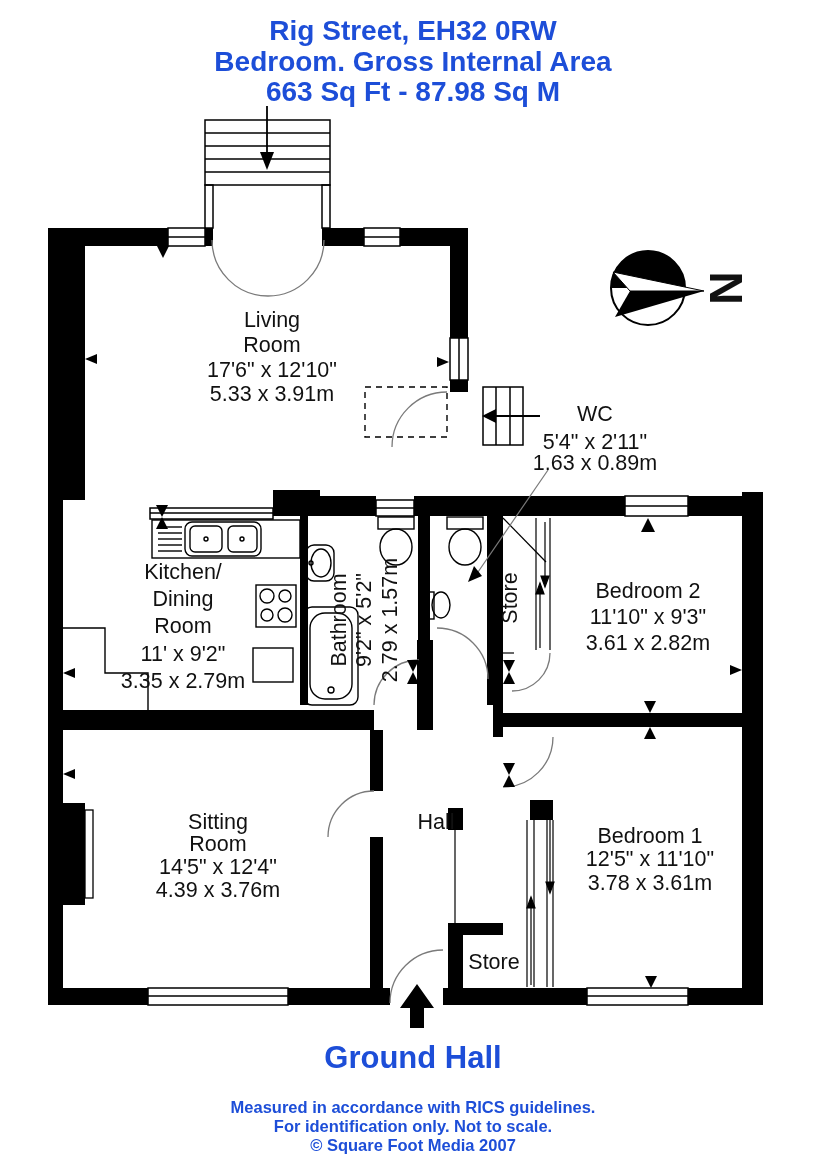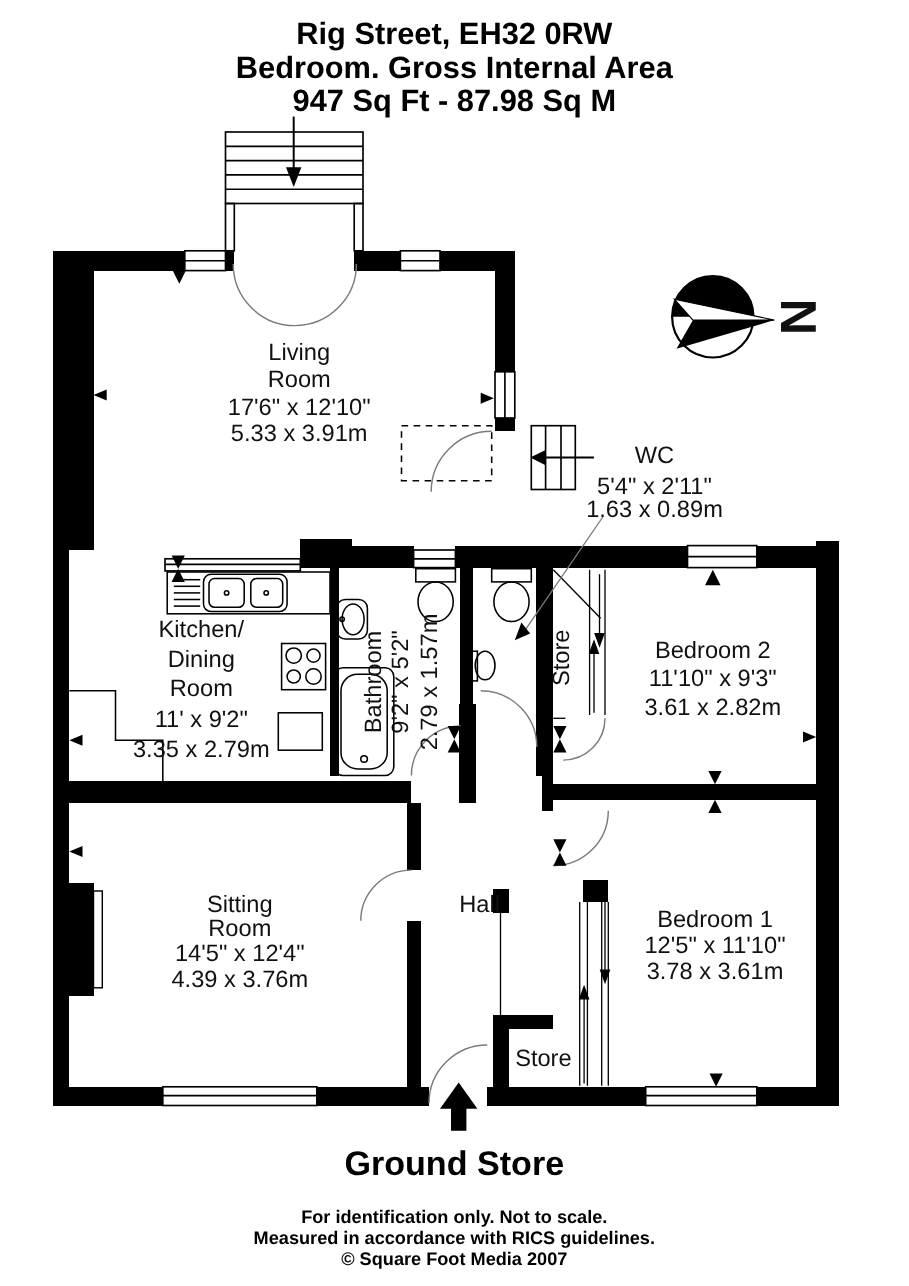--- a/index.html
+++ b/index.html
@@ -1,36 +1,36 @@
 <!DOCTYPE html>
 <html><head>
 <meta charset="utf-8">
 <style>
   html,body{margin:0;padding:0;background:#fff;}
   .stage{position:relative;width:826px;height:1169px;background:#fff;overflow:hidden;
-         font-family:"Liberation Sans",sans-serif;color:#000000;}
+         font-family:"Liberation Sans",sans-serif;color:#1d4ed8;}
   .title-block{position:absolute;top:16px;left:0;width:826px;text-align:center;
                font-weight:bold;font-size:28px;line-height:1.09;letter-spacing:0;}
   .floor-label{position:absolute;top:1040px;left:0;width:826px;text-align:center;
                font-weight:bold;font-size:31px;}
   .footer-notes{position:absolute;top:1098px;left:0;width:826px;text-align:center;
                 font-weight:bold;font-size:16.5px;line-height:1.16;}
   svg{position:absolute;top:0;left:0;}
   svg text{font-family:"Liberation Sans",sans-serif;fill:#111;}
   .room-label{font-size:21.5px;}
 </style>
 </head>
 <body>
 
 <div class="stage">
 
   <div class="title-block">
     <div>Rig Street, EH32 0RW</div>
     <div>Bedroom. Gross Internal Area</div>
-    <div>947 Sq Ft  -  87.98 Sq M</div>
+    <div>663 Sq Ft  -  87.98 Sq M</div>
   </div>
 
   <svg width="826" height="1169" viewBox="0 0 826 1169">
 
     <g fill="#000" shape-rendering="crispEdges">
 
       <rect x="48" y="228" width="37" height="272"></rect>
 
       <rect x="48" y="500" width="15" height="505"></rect>
 
@@ -303,20 +303,20 @@
         <text x="650" y="843">Bedroom 1</text>
         <text x="650" y="866">12'5" x 11'10"</text>
         <text x="650" y="890">3.78 x 3.61m</text>
       </g>
       <g>
         <text x="494" y="969">Store</text>
       </g>
     </g>
   </svg>
 
-  <div class="floor-label">Ground Store</div>
+  <div class="floor-label">Ground Hall</div>
   <div class="footer-notes">
+    <div>Measured in accordance with RICS guidelines.</div>
     <div>For identification only. Not to scale.</div>
-    <div>Measured in accordance with RICS guidelines.</div>
     <div>© Square Foot Media 2007</div>
   </div>
 
 </div>
 
 </body></html>

